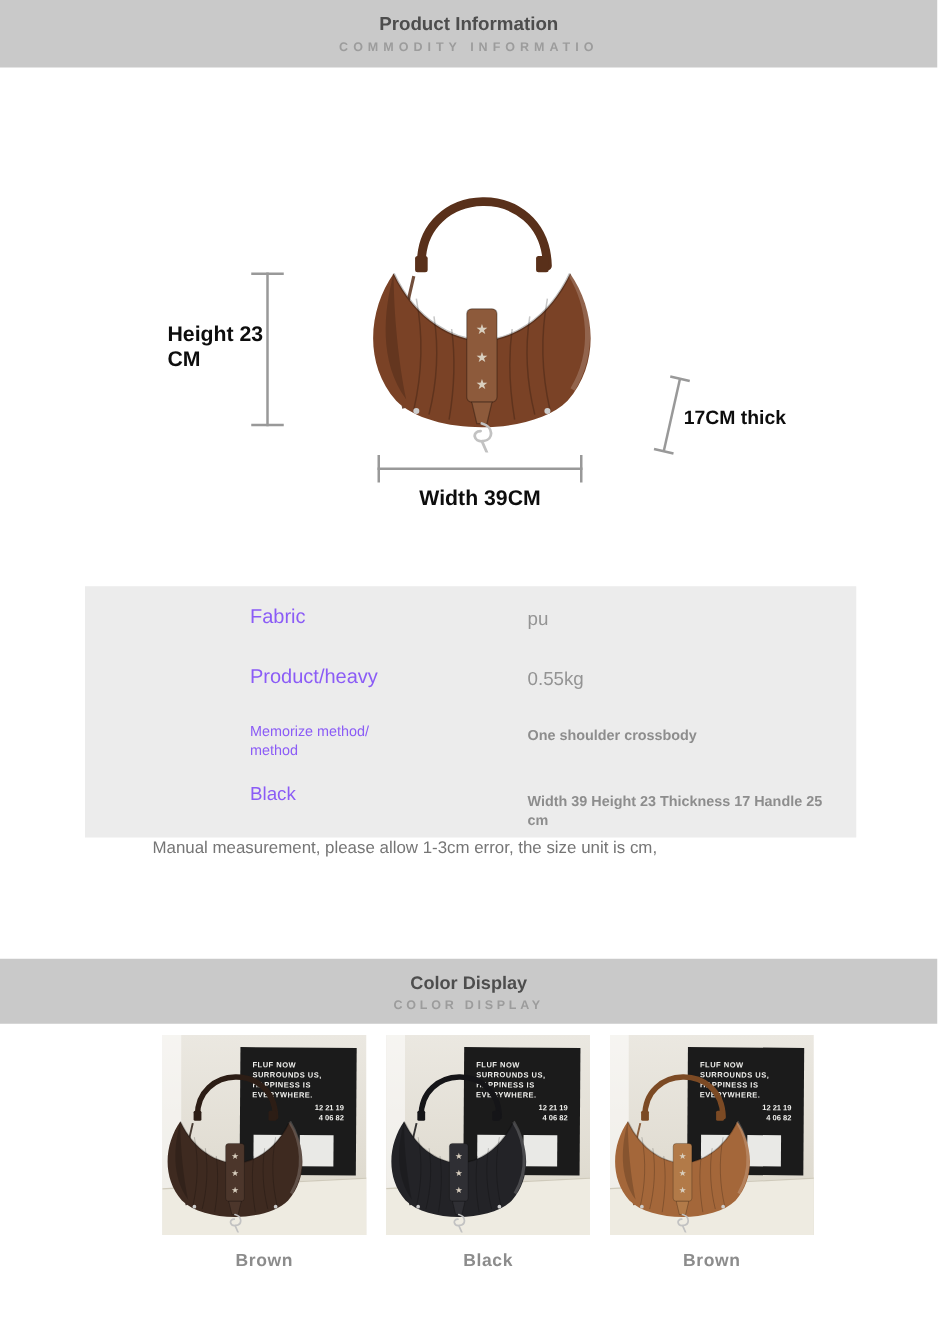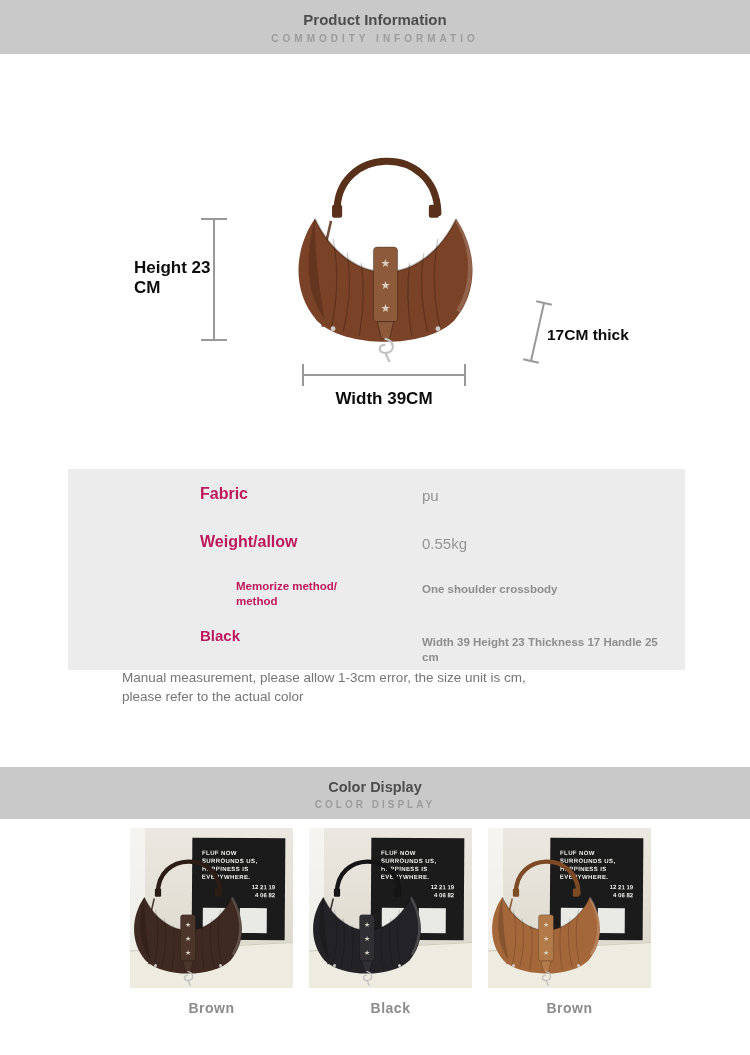--- a/index.html
+++ b/index.html
@@ -23,25 +23,25 @@
   .measure { position:absolute; background:#999999; }
   .diagram-label { position:absolute; color:#0d0d0d; font-weight:700; }
   #height-label { left:134px; top:258px; width:84px; font-size:17px; line-height:20px; }
   #width-label { left:292px; top:389px; width:184px; font-size:17px; text-align:center; }
   #thick-label { left:547px; top:326px; font-size:15.5px; }
 
   #bag-main { position:absolute; left:283px; top:120px; width:205px; height:242px; }
 
   
   #spec-box { position:absolute; left:68px; top:469px; width:617px; height:201px; background:#ececec; }
-  .spec-label { position:absolute; left:132px; color:#be185d; font-weight:700; }
+  .spec-label { position:absolute; left:132px; color:#8b5cf6; font-weight:400; }
   .spec-value { position:absolute; left:354px; color:#949494; }
   .spec-lg { font-size:16px; }
   .spec-val-lg { font-size:15px; }
-  .spec-sm { font-size:11.5px; line-height:14.5px;margin-left:36px; }
+  .spec-sm { font-size:11.5px; line-height:14.5px; }
   .spec-val-sm { font-size:11.5px; font-weight:700; color:#8d8d8d; line-height:15px; }
 
   #note { position:absolute; left:122px; top:668px; width:575px; color:#757575;
           font-weight:400; font-size:13.5px; line-height:19px; }
 
   
   .thumb { position:absolute; top:828px; width:163px; height:160px; overflow:hidden;
            background:linear-gradient(180deg,#ebe8e1 0%,#e2deD4 55%,#d9d5c8 100%); }
   .wall-strip { position:absolute; left:0; top:0; width:9%; height:100%; background:rgba(255,255,255,0.55); }
   .shelf { position:absolute; left:-4px; bottom:-6px; width:110%; height:30%;
@@ -116,36 +116,35 @@
     <line x1="26" y1="10" x2="13" y2="68" stroke="#999999" stroke-width="2"></line>
     <line x1="18.2" y1="8.2" x2="33.8" y2="11.8" stroke="#999999" stroke-width="2"></line>
     <line x1="5.2" y1="66.2" x2="20.8" y2="69.8" stroke="#999999" stroke-width="2"></line>
   </svg>
   <div class="diagram-label" id="thick-label">17CM thick</div>
 
   <div id="spec-box">
     <div class="spec-label spec-lg" style="top:16px;">Fabric</div>
     <div class="spec-value spec-val-lg" style="top:18px;">pu</div>
 
-    <div class="spec-label spec-lg" style="top:64px;">Weight/allow</div>
+    <div class="spec-label spec-lg" style="top:64px;">Product/heavy</div>
     <div class="spec-value spec-val-lg" style="top:66px;">0.55kg</div>
 
     <div class="spec-label spec-sm" style="top:110px;">
       <div>Memorize method/</div>
       <div>method</div>
     </div>
     <div class="spec-value spec-val-sm" style="top:113px;">One shoulder crossbody</div>
 
     <div class="spec-label" style="top:158px; font-size:15px;">Black</div>
     <div class="spec-value spec-val-sm" style="top:166px; width:252px;">Width 39 Height 23 Thickness 17 Handle 25 cm</div>
   </div>
 
   <div id="note">
     <div>Manual measurement, please allow 1-3cm error, the size unit is cm,</div>
-    <div>please refer to the actual color</div>
   </div>
 
   <div class="banner" id="banner-color">
     <div class="banner-title">Color Display</div>
     <div class="banner-sub">COLOR DISPLAY</div>
   </div>
 
   <div class="thumb" style="left:130px;">
     <div class="wall-strip"></div>
     <div class="shelf"></div>

